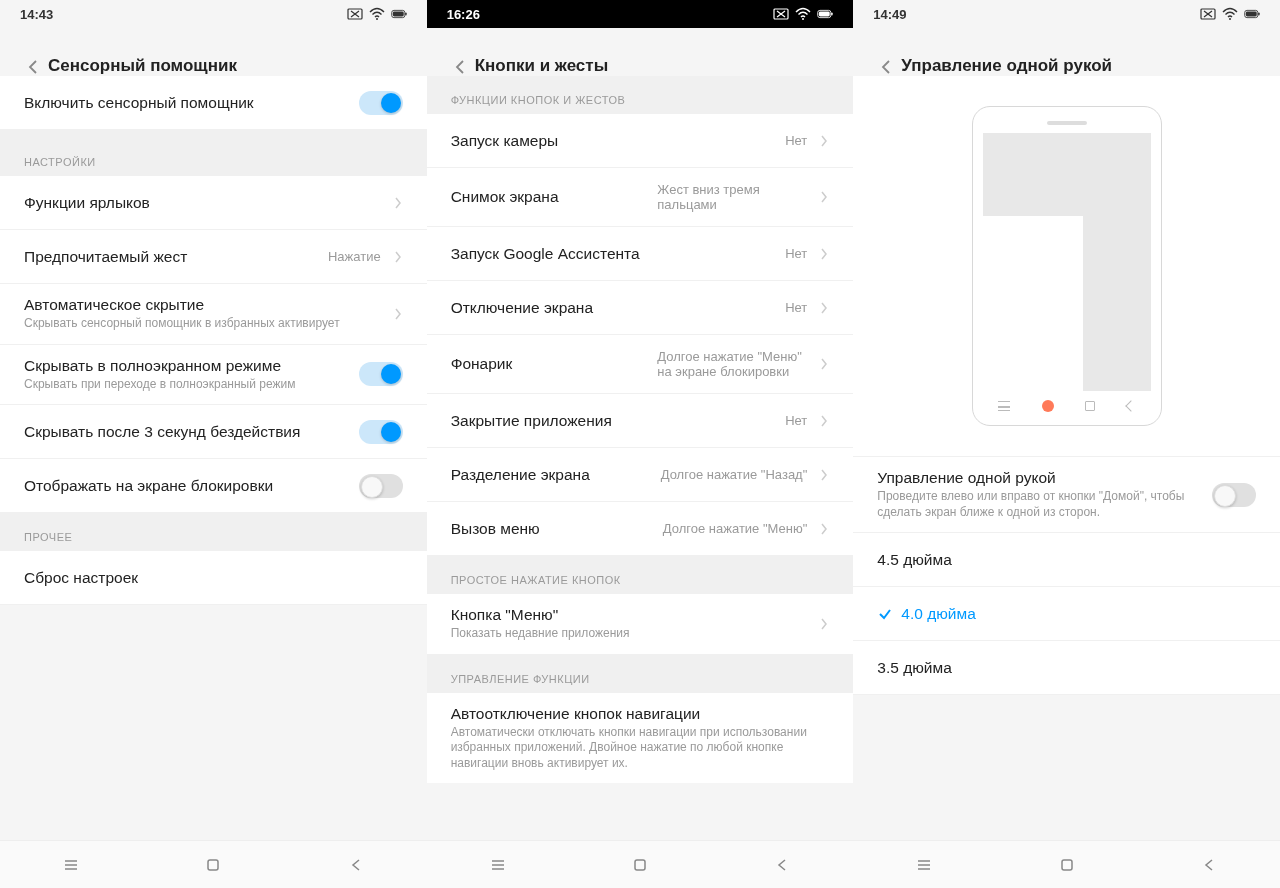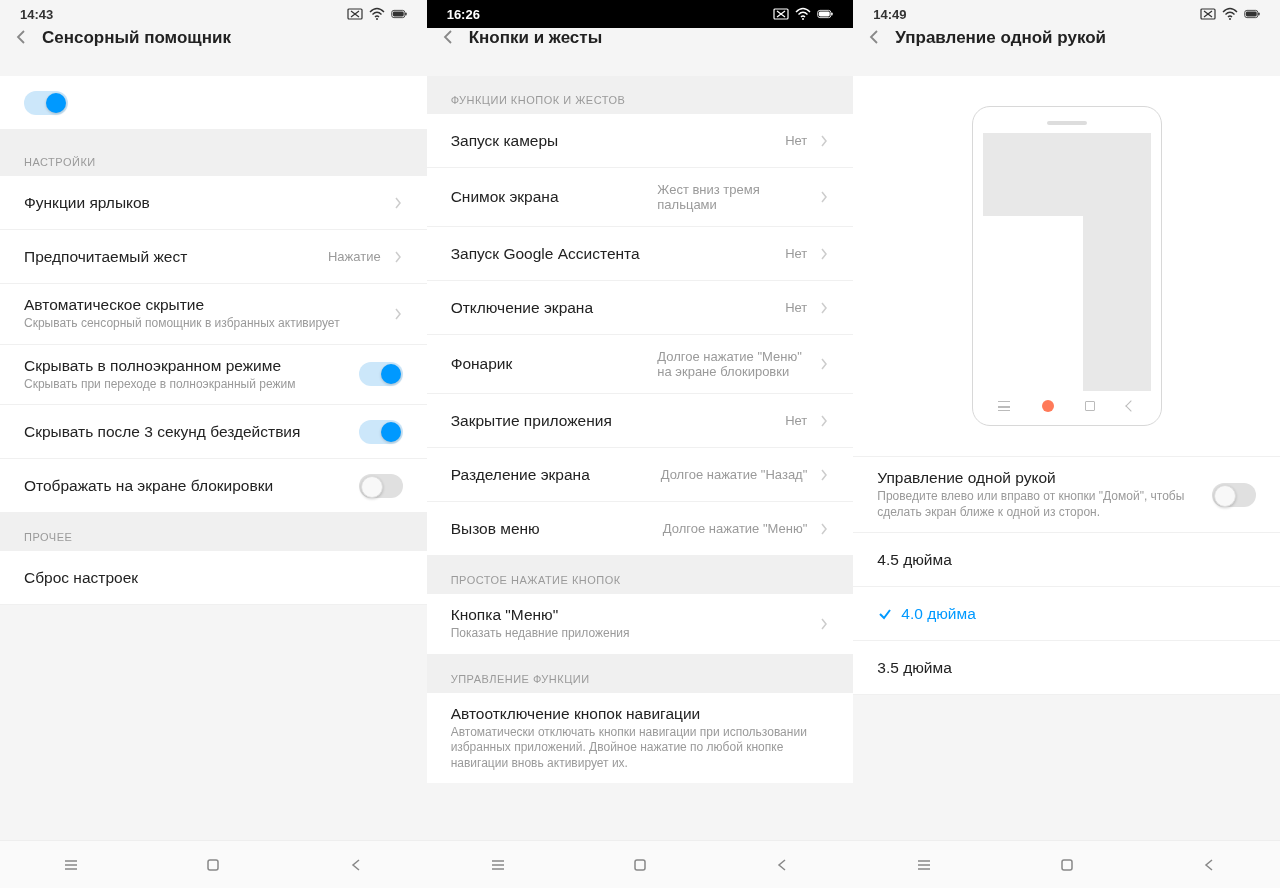--- a/index.html
+++ b/index.html
@@ -30,24 +30,24 @@
     color: #333;
     background: #f5f5f5;
   }
   .status-bar .time { flex: 0 0 auto; }
   .status-bar .spacer { flex: 1; }
   .status-icons { display: flex; gap: 6px; align-items: center; }
   .status-icons svg { width: 16px; height: 14px; }
   .header {
     height: 48px;
     display: flex;
-    align-items: flex-start;
-    padding: 0 12px;
+    align-items: flex-end;
+    padding: 0 24px;
     background: #f5f5f5;
-    gap: 12px;
+    gap: 6px;
   }
   .back-arrow { color: #888; }
   .header-title { font-size: 17px; font-weight: 600; color: #222; }
   .content { flex: 1; overflow-y: auto; background: #f5f5f5; }
   .section-label {
     font-size: 11px;
     color: #9a9a9a;
     padding: 18px 24px 8px;
     letter-spacing: 0.5px;
     background: #f0f0f0;
@@ -142,20 +142,23 @@
     </span>
   </div>
   <div class="header">
     <svg class="back-arrow" width="18" height="18" viewBox="0 0 18 18">
         <path d="M12 3 L6 9 L12 15" fill="none" stroke="currentColor" stroke-width="1.8"></path>
       </svg>
     <span class="header-title">Сенсорный помощник</span>
   </div>
   <div class="content">
     <div class="row">
+      <div class="row-main">
+          <div class="row-title">Включить сенсорный помощник</div>
+        </div>
       <div class="toggle on"></div>
     </div>
     <div class="gap8"></div>
     <div class="section-label">НАСТРОЙКИ</div>
 
     <div class="row">
       <div class="row-main">
           <div class="row-title">Функции ярлыков</div>
         </div>
       <svg class="chevron" width="10" height="16" viewBox="0 0 10 16">

